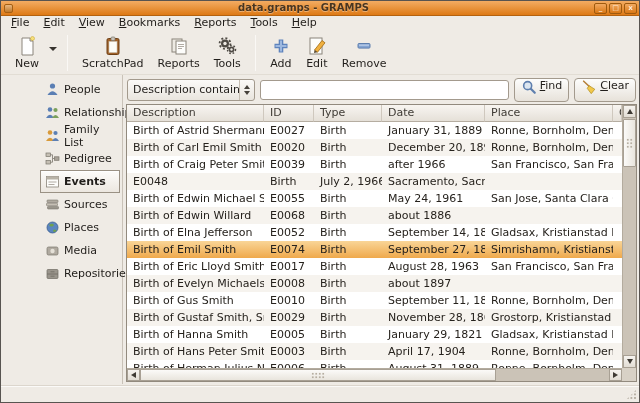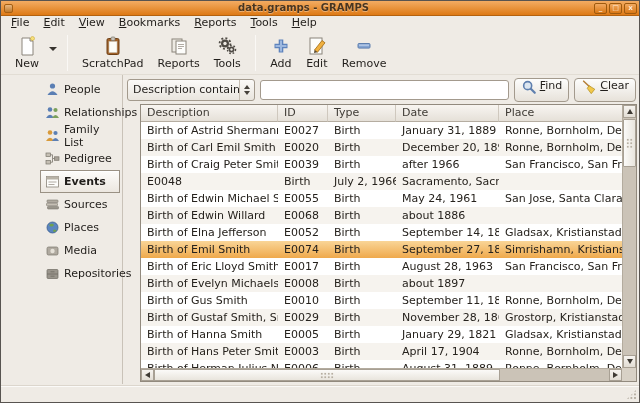--- a/index.html
+++ b/index.html
@@ -50,21 +50,21 @@
   .combo-arrows{width:15px;height:100%;border-left:1px solid #C6BEB2;display:flex;
     flex-direction:column;align-items:center;justify-content:center;gap:2px;}
   .arr-up{width:0;height:0;border-left:3px solid transparent;border-right:3px solid transparent;border-bottom:4px solid #45413B;}
   .arr-dn{width:0;height:0;border-left:3px solid transparent;border-right:3px solid transparent;border-top:4px solid #45413B;}
   .search-input{flex:1;height:20px;border:1px solid #A39A8D;border-radius:3px;background:#fff;
     font-size:11px;padding:0 4px;font-family:"DejaVu Sans",sans-serif;min-width:0;}
   .btn{height:24px;border:1px solid #A39A8D;border-radius:4px;flex-shrink:0;
     background:linear-gradient(#FDFDFC,#E7E2DA);display:flex;align-items:flex-start;gap:3px;
     padding:0 6px;font-size:11px;color:#211E1B;}
   
-  .tablewrap{flex:1;position:relative;margin:0 2px 2px 17px;border:1px solid #928A7E;background:#fff;overflow:hidden;}
+  .tablewrap{flex:1;position:relative;margin:0 2px 2px 3px;border:1px solid #928A7E;background:#fff;overflow:hidden;}
   .thead{position:absolute;top:0;left:0;right:14px;height:17px;display:grid;
     grid-template-columns:137px 50px 68px 103px 128px 1fr;}
   .hcell{background:linear-gradient(#F8F5F1,#E5E0D8);border-right:1px solid #CFC8BE;
     border-bottom:1px solid #B5ADA1;font-size:11px;color:#3F3B35;padding-left:6px;
     line-height:15px;white-space:nowrap;overflow:hidden;}
   .tbody{position:absolute;top:17px;left:0;right:14px;bottom:13px;overflow:hidden;}
   .trow{height:17px;display:grid;grid-template-columns:137px 50px 68px 103px 128px 1fr;background:#fff;}
   .trow.alt{background:#F6F3EE;}
   .trow.sel{background:linear-gradient(#F9D597,#EFA94C);}
   .tcell{font-size:11px;color:#26221D;line-height:17px;padding-left:6px;white-space:nowrap;overflow:hidden;}

